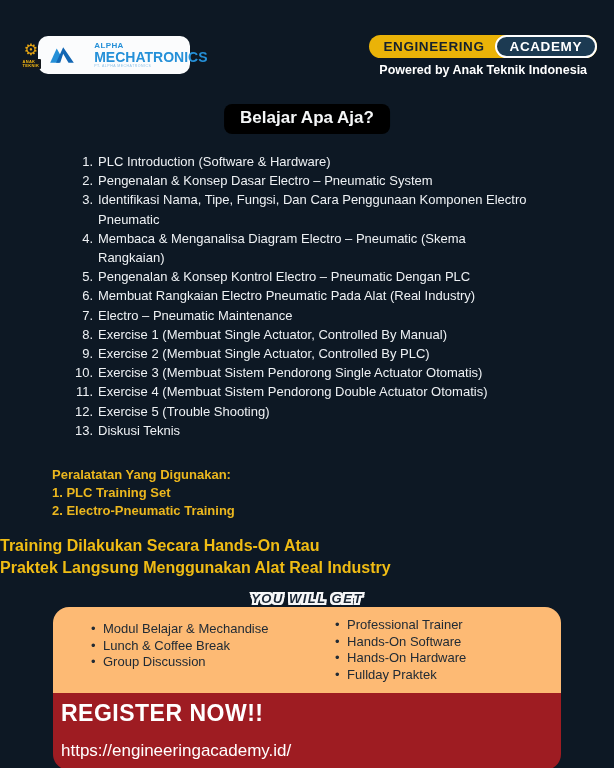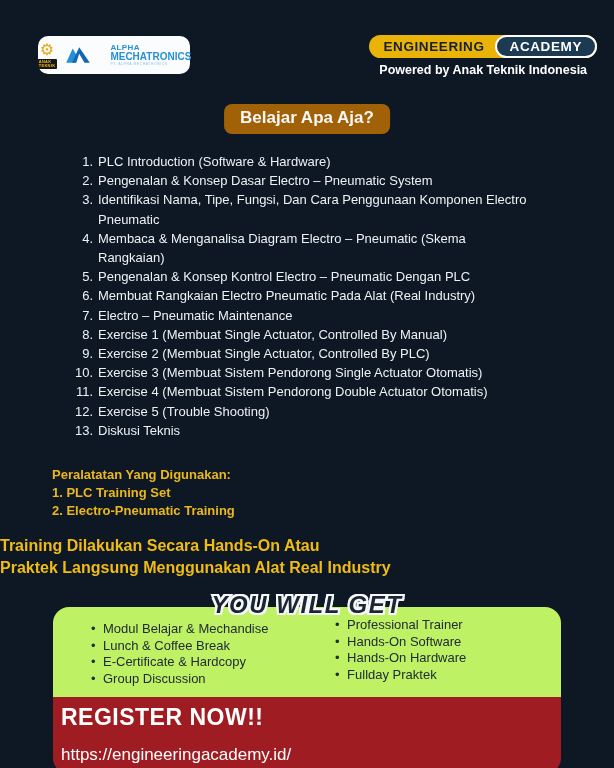--- a/index.html
+++ b/index.html
@@ -18,21 +18,21 @@
   }
   .anak-logo { display:flex; flex-direction:column; align-items:center; line-height:1; }
   .gear-glyph { font-size:16px; line-height:16px; color:#e8a613; }
   .anak-banner {
     background:#14181d; color:#f2b715; font-size:4px; font-weight:bold;
     padding:1px 2px; border-radius:1px; letter-spacing:.3px; margin-top:1px;
   }
   .alpha-logo { display:flex; align-items:center; gap:19px; }
   .alpha-text { line-height:1; }
   .alpha-l1 { color:#2590d8; font-weight:bold; font-size:8px; letter-spacing:.4px; }
-  .alpha-l2 { color:#2590d8; font-weight:bold; font-size:10px; }
+  .alpha-l2 { color:#2590d8; font-weight:bold; font-size:14px; }
   .alpha-sub { color:#8fc3e8; font-size:3.5px; letter-spacing:.5px; margin-top:1.5px; white-space:nowrap; }
 
   .badge-stack { position:absolute; top:35px; right:17px; text-align:center; }
   .ea-badge {
     display:inline-flex; align-items:center; background:#eab308;
     border-radius:999px; height:23px;
   }
   .ea-left {
     color:#15212e; font-weight:bold; font-size:13.5px; letter-spacing:.6px;
     padding:0 10px 0 14px;
@@ -40,21 +40,21 @@
   .ea-right {
     background:#1c3a52; color:#ffffff; font-weight:bold; font-size:13.5px;
     letter-spacing:.6px; border:2px solid #ffffff; border-radius:999px;
     height:23px; display:flex; align-items:center; padding:0 13px;
   }
   .powered { margin-top:5px; color:#ffffff; font-weight:bold; font-size:12.5px; }
 
   
   .chip {
     position:absolute; top:104px; left:50%; transform:translateX(-50%);
-    background:#a16207; color:#f5f7f8; font-weight:bold; font-size:17px;
+    background:#000000; color:#f5f7f8; font-weight:bold; font-size:17px;
     padding:4px 16px 6px; border-radius:8px; white-space:nowrap;
   }
 
   
   .curriculum {
     position:absolute; left:60px; top:152px; width:490px;
     color:#eef1f4; font-size:13px; font-weight:500;
   }
   .c-row { display:flex; gap:5px; line-height:19.2px; }
   .c-num { flex:0 0 33px; text-align:right; }
@@ -68,37 +68,37 @@
 
   
   .highlight {
     position:absolute; top:535px; left:0; right:0; 
     color:#f0bc14; font-size:16px; font-weight:bold; line-height:22px;
   }
 
   
   .ywg {
     position:absolute; top:591px; left:0; right:0; text-align:center;
-    font-size:24px; font-weight:bold; font-style:italic;
+    font-size:13px; font-weight:bold; font-style:italic;
     color:#1a2634; letter-spacing:1.5px; z-index:3;
     -webkit-text-stroke:4px #f6f7f8; paint-order:stroke fill;
     text-shadow:
       -2px -2px 0 #f6f7f8, 2px -2px 0 #f6f7f8,
       -2px 2px 0 #f6f7f8, 2px 2px 0 #f6f7f8,
       0 -2px 0 #f6f7f8, 0 2px 0 #f6f7f8,
       -2px 0 0 #f6f7f8, 2px 0 0 #f6f7f8;
   }
 
   
   .bottom-card {
     position:absolute; left:53px; right:53px; top:607px;
     border-radius:16px; overflow:hidden; z-index:2;
   }
   .benefits {
-    background:#bef264; display:flex;
+    background:#fdba74; display:flex;
     padding:14px 20px 10px 36px; min-height:78px;
   }
   .b-left { flex:0 0 54%; }
   .b-right { flex:1; margin-top:-4px; }
   .b-item {
     font-size:13px; color:#212b35; line-height:16.5px; font-weight:500;
     padding-left:14px; position:relative;
   }
   .b-item::before { content:"\2022"; position:absolute; left:2px; }
 
@@ -227,21 +227,20 @@
   <div class="ywg">YOU WILL GET</div>
 
   <div class="bottom-card">
     <div class="benefits">
       <div class="b-col b-left">
 
           <div class="b-item">Modul Belajar &amp; Mechandise</div>
 
           <div class="b-item">Lunch &amp; Coffee Break</div>
 
-          <div class="b-item">E-Certificate &amp; Hardcopy</div>
 
           <div class="b-item">Group Discussion</div>
         </div>
       <div class="b-col b-right">
 
           <div class="b-item">Professional Trainer</div>
 
           <div class="b-item">Hands-On Software</div>
 
           <div class="b-item">Hands-On Hardware</div>

